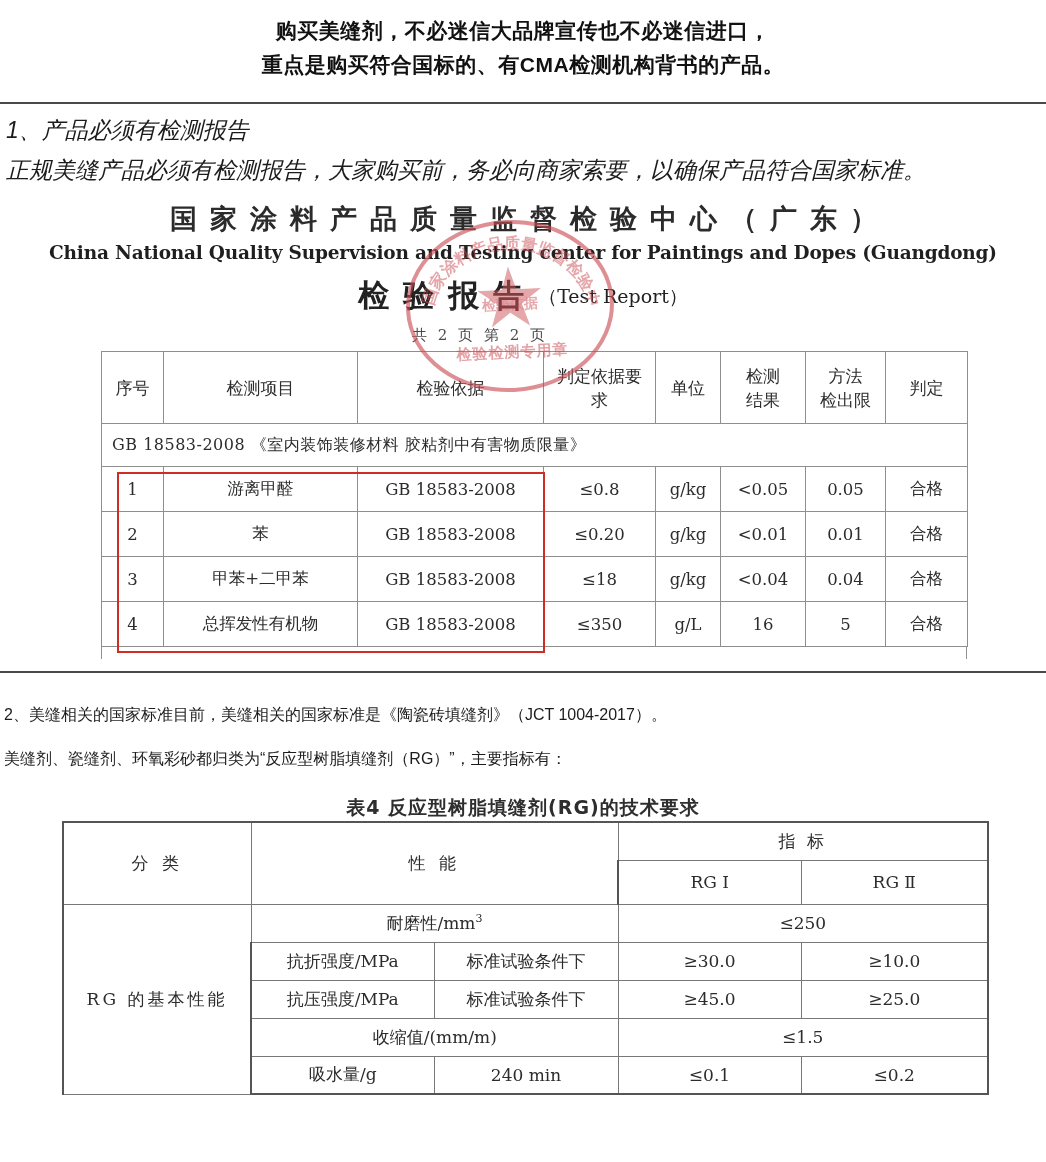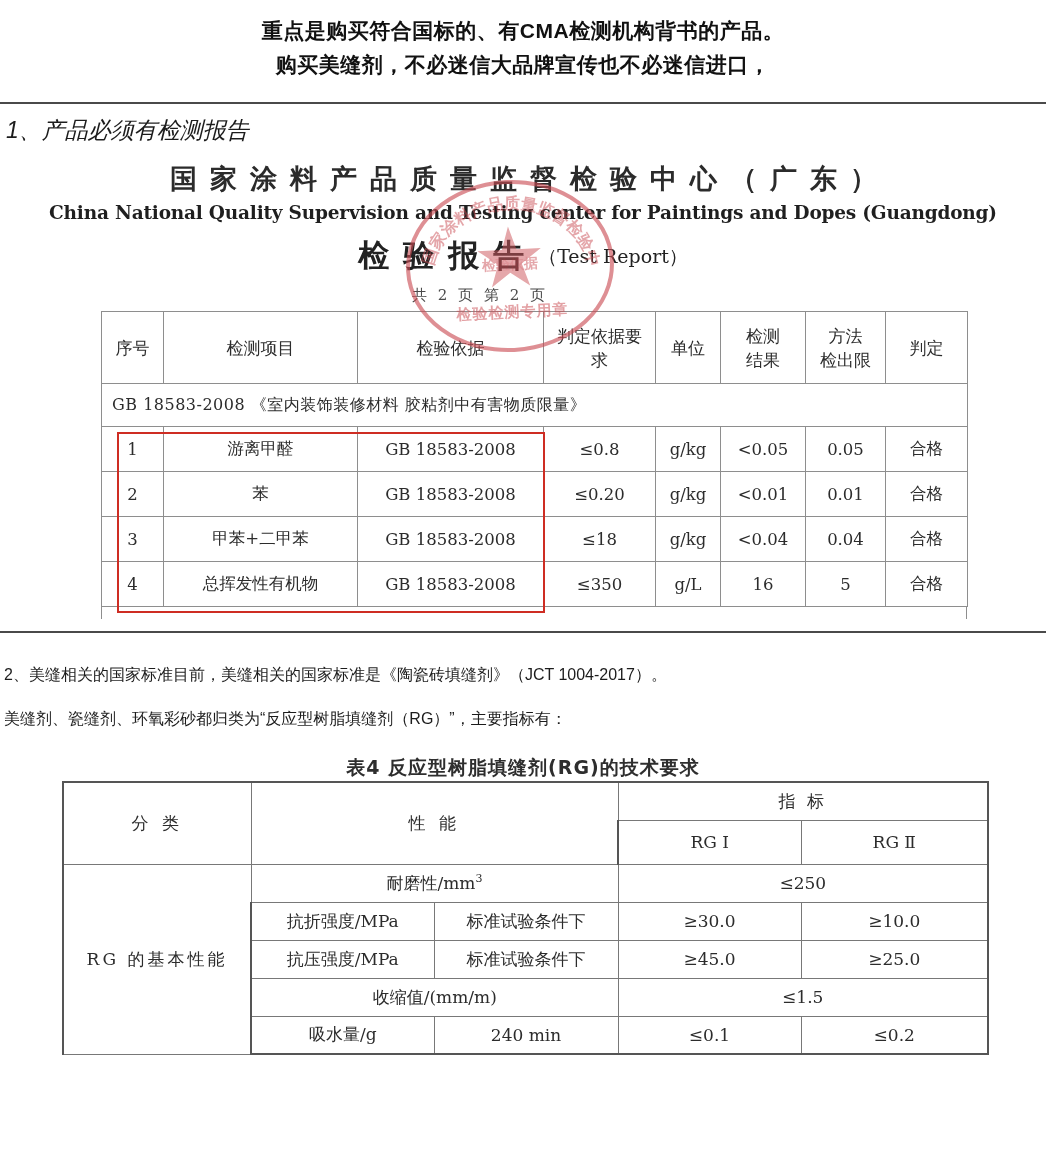--- a/index.html
+++ b/index.html
@@ -262,27 +262,28 @@
   .t4 .cls-cell { font-size: 17px; letter-spacing: 3px; }
   .t4 .hdr-tall { height: 58px; letter-spacing: 4px; }
   .t4 .sub { height: 44px; }
   .t4 .rowcell { height: 38px; }
   .sup { font-size: 11px; vertical-align: super; }
 </style>
 </head>
 <body>
 
 <div class="headline">
+  <div class="hl-line">购买美缝剂，不必迷信大品牌宣传也不必迷信进口，</div>
   <div class="hl-line">重点是购买符合国标的、有CMA检测机构背书的产品。</div>
-  <div class="hl-line">购买美缝剂，不必迷信大品牌宣传也不必迷信进口，</div>
 </div>
 <div class="rule"></div>
 
 <div class="sec-text">
   <div class="sec-head">1、产品必须有检测报告</div>
+  <div class="sec-body">正规美缝产品必须有检测报告，大家购买前，务必向商家索要，以确保产品符合国家标准。</div>
 </div>
 
 <div class="cert">
 
   <div class="cert-title-cn">国家涂料产品质量监督检验中心（广东）</div>
   <div class="cert-title-en">China National Quality Supervision and Testing center for Paintings and Dopes (Guangdong)</div>
 
   <div class="cert-report-row">
     <span class="cert-report-cn">检验报告</span><span class="cert-report-en">（Test Report）</span>
   </div>

